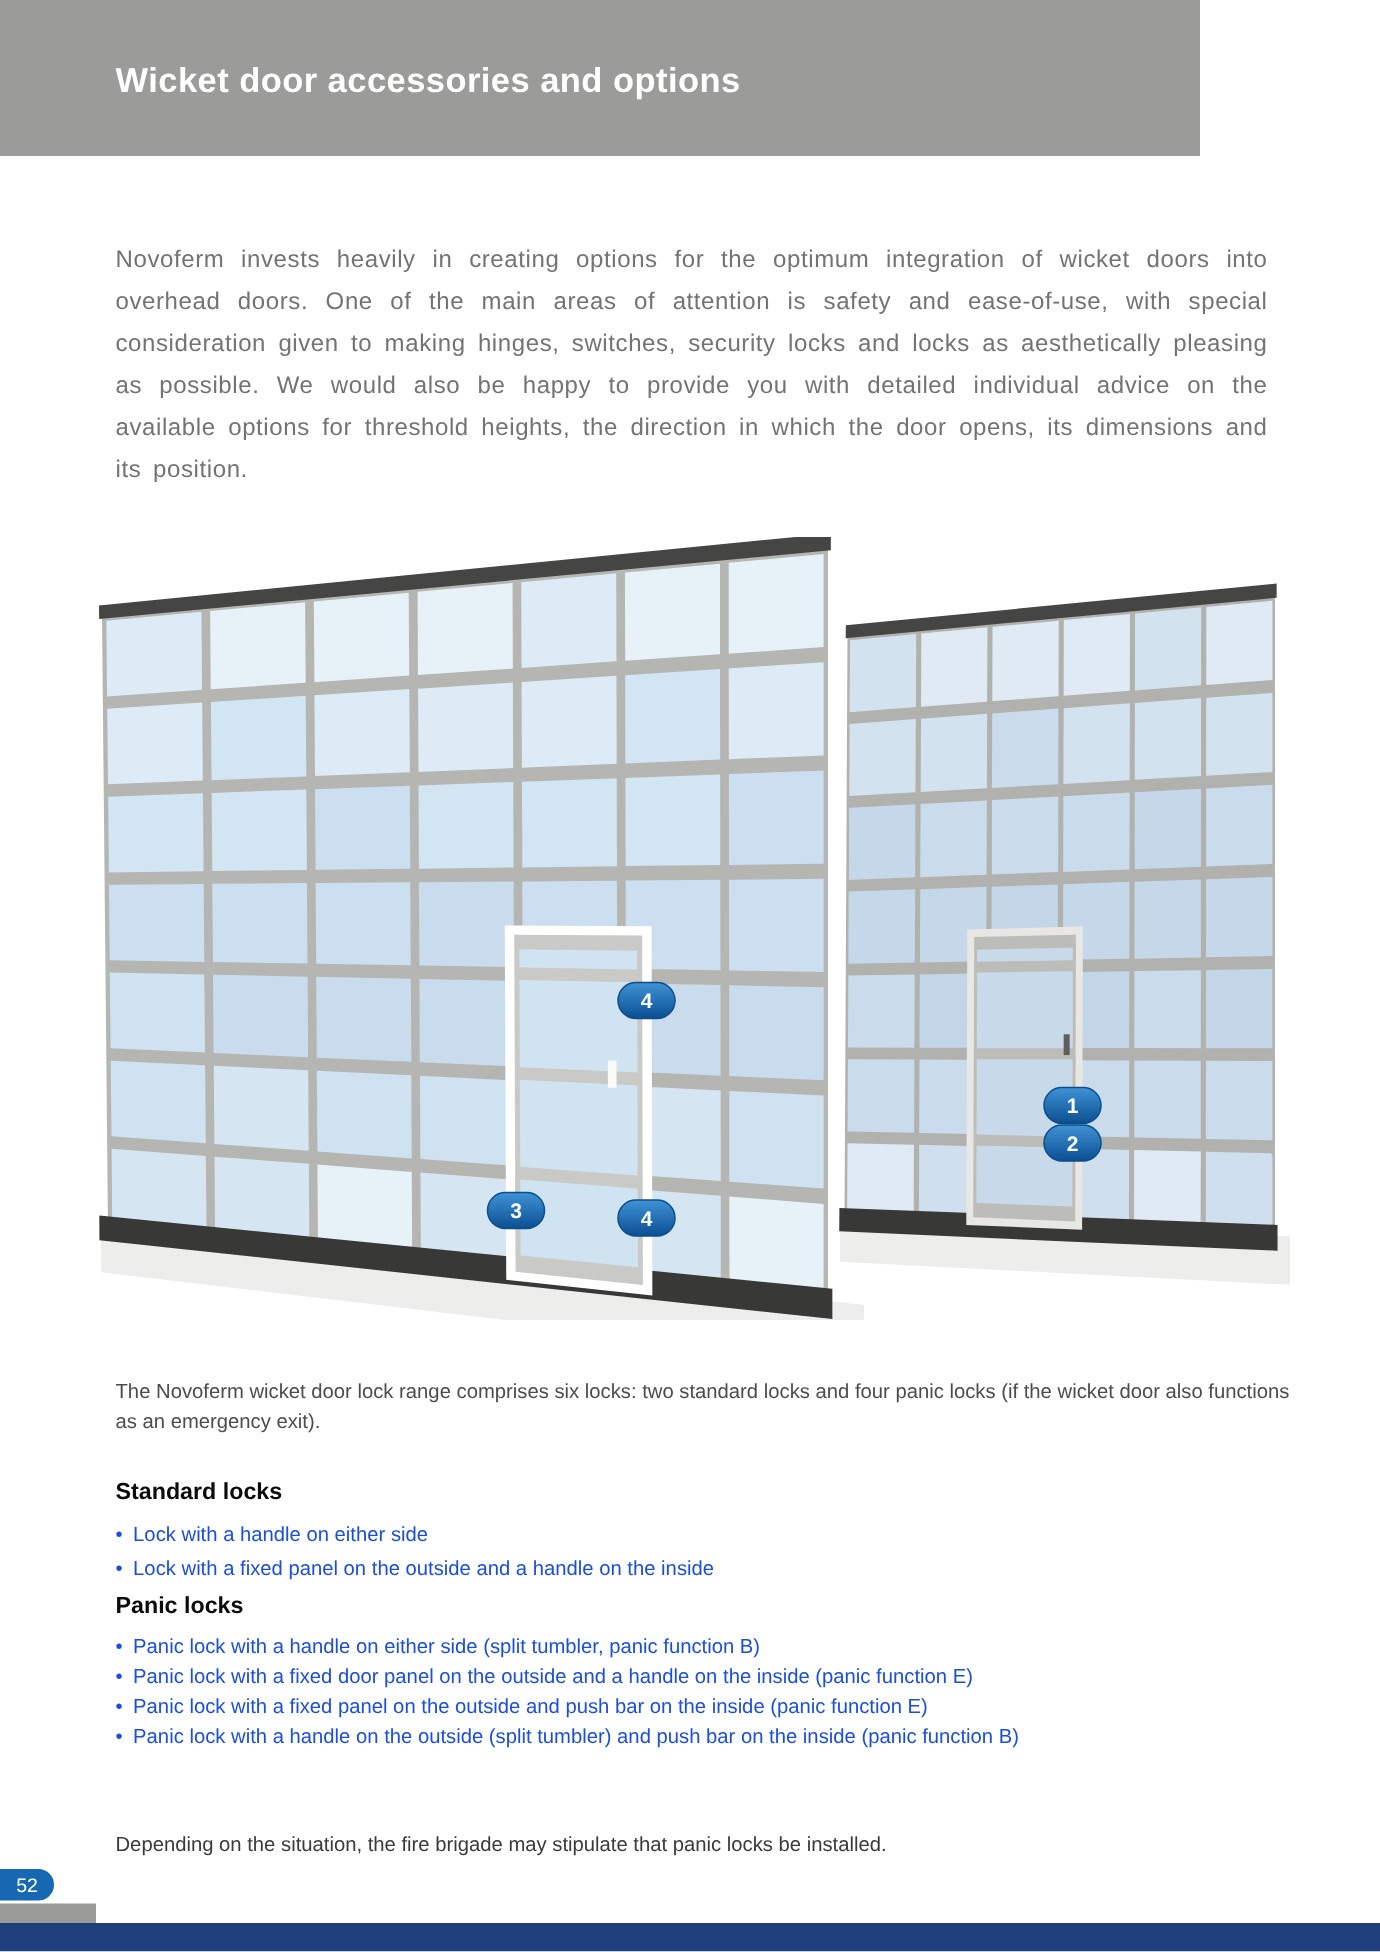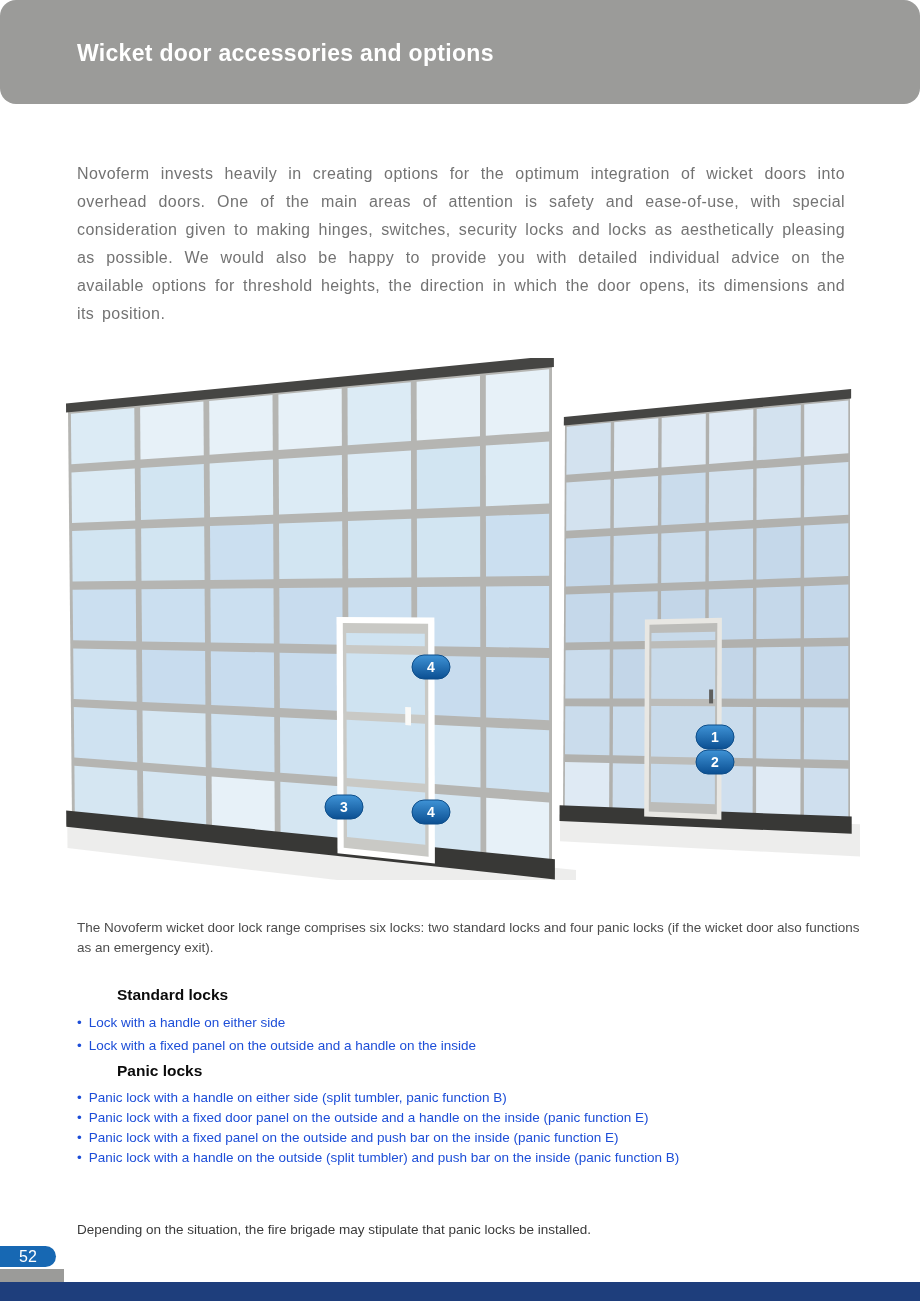--- a/index.html
+++ b/index.html
@@ -2,61 +2,60 @@
 <html><head>
 <meta charset="utf-8">
 <style>
   * { margin:0; padding:0; box-sizing:border-box; }
   html,body { width:920px; height:1301px; }
   body {
     position:relative; background:#ffffff; overflow:hidden;
     font-family:"Liberation Sans", sans-serif;
   }
   .banner {
-    position:absolute; left:0; top:0; width:920px; height:104px;
+    position:absolute; left:0; top:0; width:800px; height:104px;
     background:#9b9b99;
-    border-radius:16px;
   }
   .banner .title {
     position:absolute; left:77px; top:40px;
     font-size:23px; font-weight:bold; color:#ffffff; letter-spacing:0.3px;
   }
   .intro {
     position:absolute; left:77px; top:160px; width:768px;
     font-size:16px; line-height:28px; color:#737373;
     text-align:justify; letter-spacing:0.4px; word-spacing:3px;
   }
   .figure {
     position:absolute; left:60px; top:358px; width:800px; height:522px;
   }
   .lockrange {
     position:absolute; left:77px; top:918px; width:786px;
     font-size:13.5px; line-height:20px; color:#4c4c4c;
   }
   .subhead {
     position:absolute; left:77px;
-    font-size:15.5px; font-weight:bold; color:#0b0b0b;margin-left:40px;
+    font-size:15.5px; font-weight:bold; color:#0b0b0b;
   }
   #std-head { top:986px; }
   #pan-head { top:1062px;text-align:right; }
   ul.locklist { position:absolute; left:77px; width:790px; list-style:none; }
   #std-list { top:1011px; }
   #pan-list { top:1088px; }
   ul.locklist li { font-size:13.5px; color:#1d4ed8; }
   #std-list li { line-height:23px; }
   #pan-list li { line-height:20px; }
   ul.locklist li::before { content:"\2022"; margin-right:7px; }
   .note {
     position:absolute; left:77px; top:1220px;
     font-size:13.5px; line-height:20px; color:#3a3a3a;
   }
   .pageno {
-    position:absolute; left:0; top:1246px; width:56px; height:21px;
+    position:absolute; left:0; top:1246px; width:36px; height:21px;
     background:#1768b3; color:#fff; border-radius:0 11px 11px 0;
-    font-size:16px; display:flex; align-items:center; justify-content:center;
+    font-size:13px; display:flex; align-items:center; justify-content:center;
   }
   .graystrip {
     position:absolute; left:0; top:1269px; width:64px; height:13px;
     background:#9b9b99;
   }
   .footerbar {
     position:absolute; left:0; top:1282px; width:920px; height:19px;
     background:#1e3e7c;
   }
 </style>

